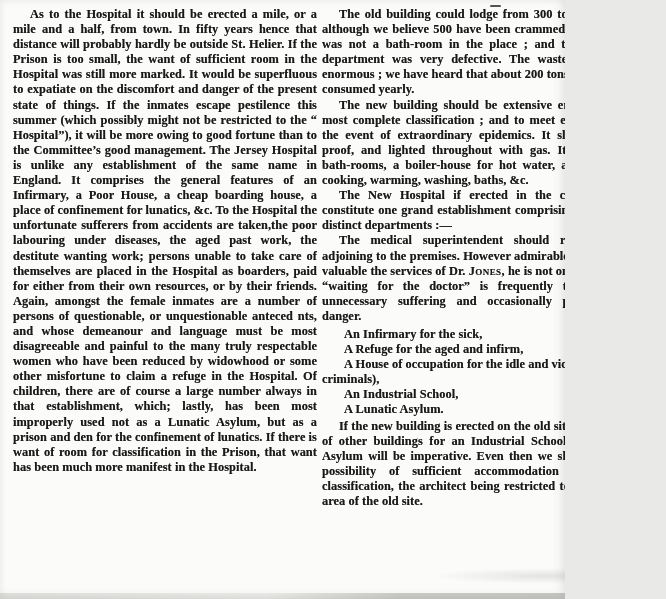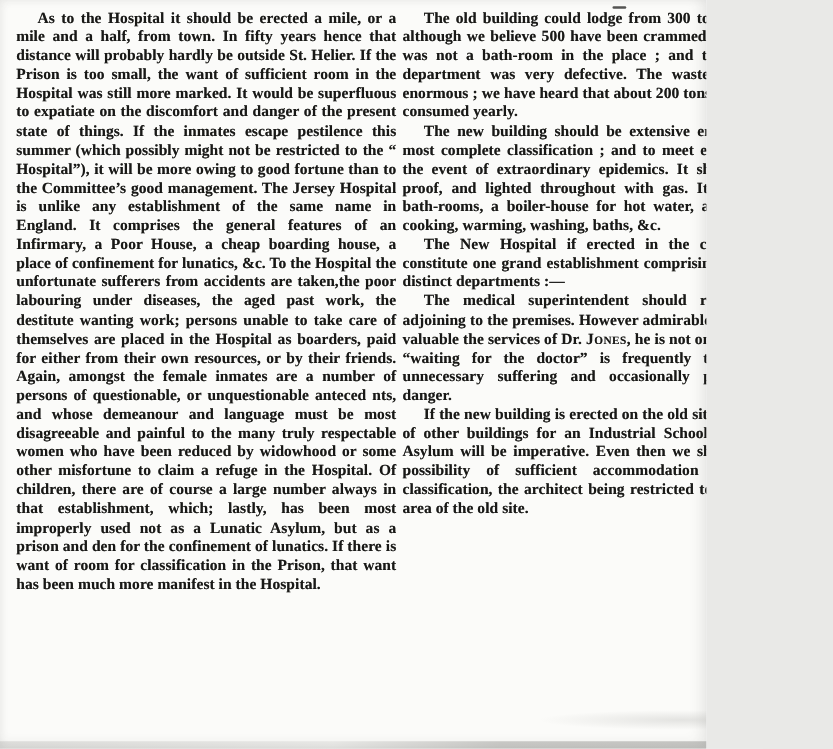--- a/index.html
+++ b/index.html
@@ -82,20 +82,27 @@
 
   <div class="col col-left">
     <p>As to the Hospital it should be erected a mile, or a mile and a half, from town.  In fifty years hence that distance will probably hardly be outside St. Helier.  If the Prison is too small, the want of sufficient room in the Hospital was still more marked.  It would be superfluous to expatiate on the discomfort and danger of the present state of things.  If the inmates escape pestilence this summer (which possibly might not be restricted to the “ Hospital”), it will be more owing to good fortune than to the Committee’s good management.  The Jersey Hospital is unlike any establishment of the same name in England.  It comprises the general features of an Infirmary, a Poor House, a cheap boarding house, a place of confinement for lunatics, &amp;c.  To the Hospital the unfortunate sufferers from accidents are taken,the poor labouring under diseases, the aged past work, the destitute wanting work; persons unable to take care of themselves are placed in the Hospital as boarders, paid for either from their own resources, or by their friends.  Again, amongst the female inmates are a number of persons of questionable, or unquestionable anteced nts, and whose demeanour and language must be most disagreeable and painful to the many truly respectable women who have been reduced by widowhood or some other misfortune to claim a refuge in the Hospital.  Of children, there are of course a large number always in that establishment, which; lastly, has been most improperly used not as a Lunatic Asylum, but as a prison and den for the confinement of lunatics.  If there is want of room for classification in the Prison, that want has been much more manifest in the Hospital.</p>
   </div>
 
   <div class="col col-right">
     <p>The old building could lodge from 300 to 330 inmates, although we believe 500 have been crammed into it.  There was not a bath-room in the place ; and the victualling department was very defective. The waste of fuel was enormous ; we have heard that about 200 tons of coals were consumed yearly.</p>
     <p>The new building should be extensive enough for the most complete classification ; and to meet emergencies in the event of extraordinary epidemics.  It should be fire-proof, and lighted throughout with gas.  It should have bath-rooms, a boiler-house for hot water, and steam for cooking, warming, washing, baths, &amp;c.</p>
     <p>The New Hospital if erected in the country might constitute one grand establishment comprising four or five distinct departments :—</p>
     <p><span>The medical superintendent should reside on, or adjoining to the premises.  However admirable the skill, and valuable the services of Dr. </span><span class="smallcaps">Jones</span><span>, he is not on the spot, and “waiting for the doctor” is frequently the cause of| unnecessary suffering and occasionally productive of danger.</span></p>
+    <div class="dept-list">
+      <div class="dept-item">An Infirmary for the sick,</div>
+      <div class="dept-item">A Refuge for the aged and infirm,</div>
+      <div class="dept-item">A House of occupation for the idle and vicious (not criminals),</div>
+      <div class="dept-item">An Industrial School,</div>
+      <div class="dept-item">A Lunatic Asylum.</div>
+    </div>
     <p>If the new building is erected on the old site, the erection of other buildings for an Industrial School and Lunatic Asylum will be imperative.  Even then we shall doubt the possibility of sufficient accommodation and proper classification, the architect being restricted to the confined area of the old site.</p>
   </div>
 
   <div class="artifact-dash"></div>
   <div class="artifact-smudge"></div>
   <div class="artifact-bottom-band"></div>
 
 </div>
 
 </body></html>

